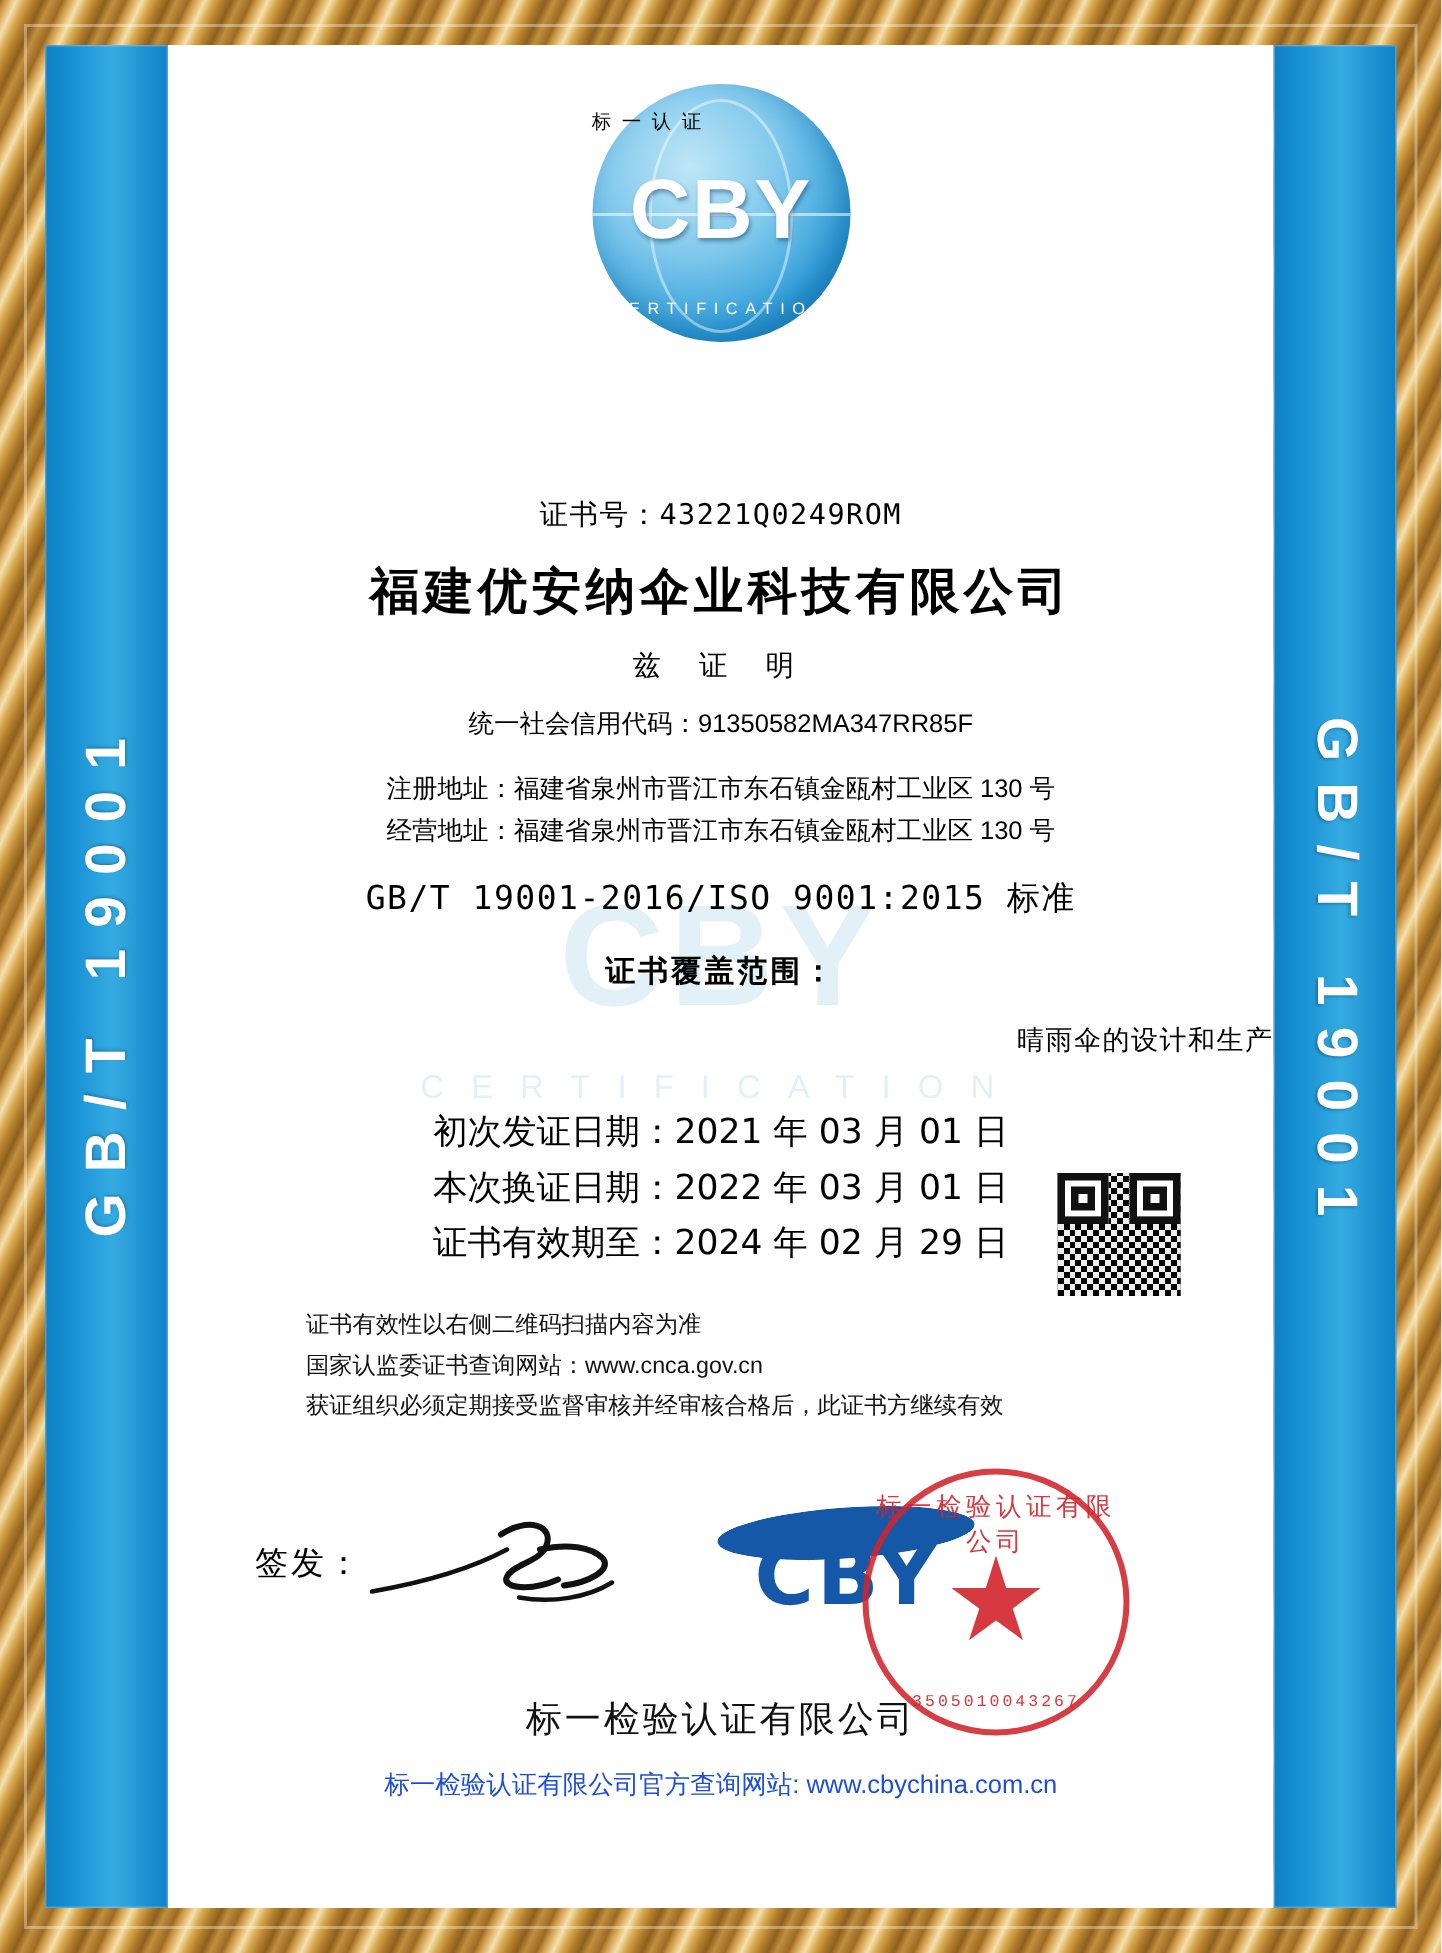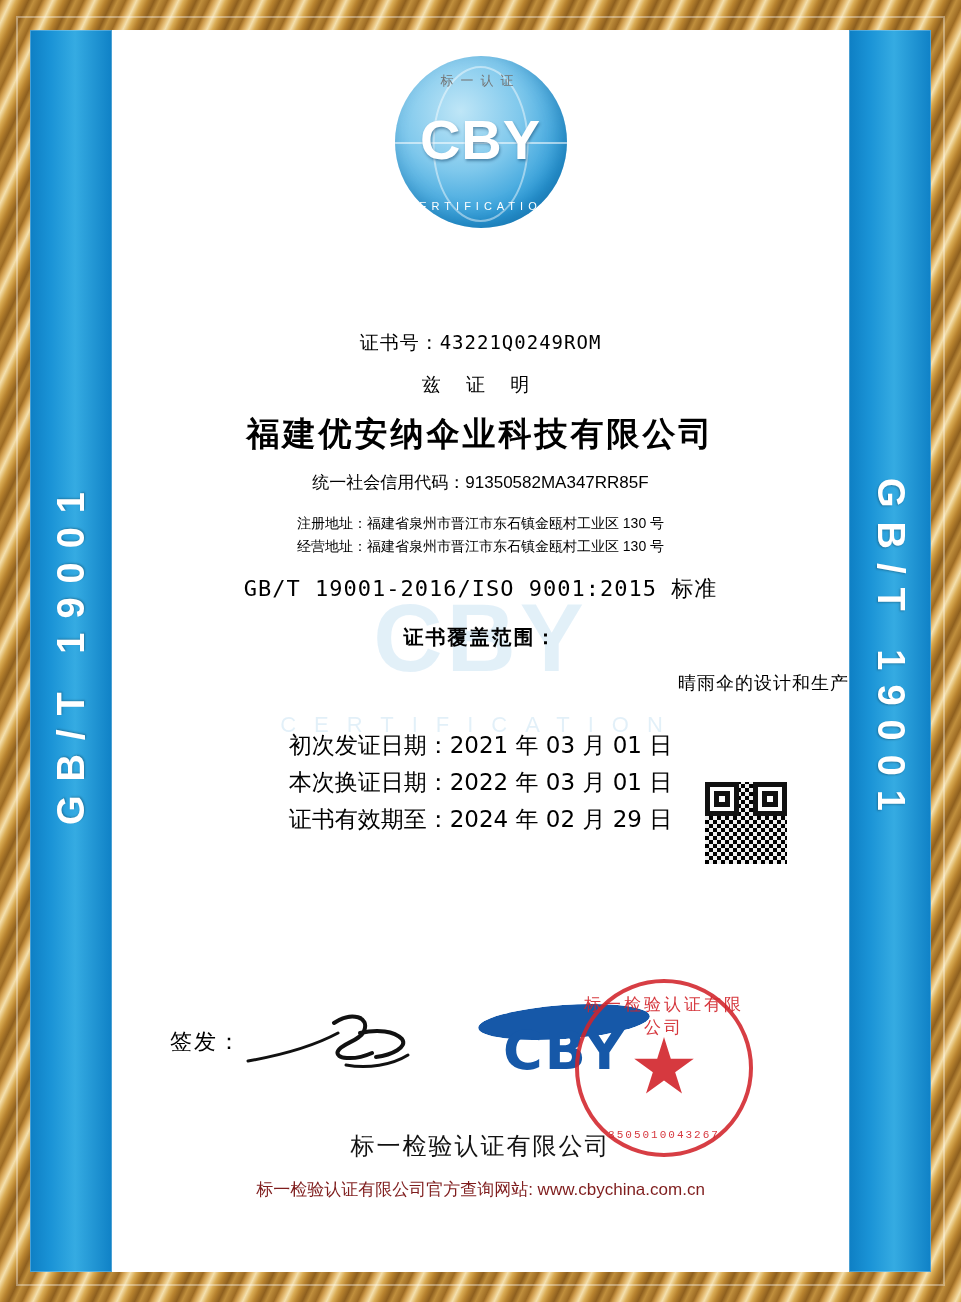--- a/index.html
+++ b/index.html
@@ -148,23 +148,23 @@
     font-weight: bold;
     color: #ffffff;
     letter-spacing: 1px;
     text-shadow: 1px 2px 3px rgba(0,50,90,0.45);
     z-index: 3;
   }
   .logo-top-text {
     position: absolute;
     left: 0; right: 0;
     top: 16px;
-    text-align: center;
+    text-align: left;
     font-size: 13px;
-    color: #737373;
+    color: #000000;
     letter-spacing: 7px;
     z-index: 3;
   }
   .logo-bottom-text {
     position: absolute;
     left: 0; right: 0;
     bottom: 16px;
     text-align: center;
     font-size: 11px;
     color: #ffffff;
@@ -212,21 +212,21 @@
     font-size: 33px;
     font-weight: bold;
     letter-spacing: 3px;
     margin-bottom: 14px;
   }
   .credit-code {
     font-size: 17px;
     margin-bottom: 18px;
   }
   .addr {
-    font-size: 14px;
+    font-size: 17px;
     line-height: 1.65;
   }
   .conform {
     font-size: 20px;
     font-weight: bold;
     letter-spacing: 2px;
     margin-top: 22px;
   }
   .standard {
     font-size: 22px;
@@ -390,21 +390,21 @@
     font-size: 24px;
     letter-spacing: 2px;
     color: #111;
   }
   .website {
     position: absolute;
     left: 0; right: 0;
     top: 1148px;
     text-align: center;
     font-size: 17px;
-    color: #7f1d1d;
+    color: #1d4ed8;
   }
 </style>
 </head>
 <body>
 
 <div class="certificate">
 
   <div class="frame-outer"></div>
   <div class="frame-inner-bevel"></div>
 
@@ -425,38 +425,43 @@
     <div class="logo-wrap">
       <div class="logo-globe"></div>
       <div class="logo-top-text">标一认证</div>
       <div class="logo-cby">CBY</div>
       <div class="logo-bottom-text">CERTIFICATION</div>
     </div>
 
 
     <div class="body-block">
       <div class="line cert-no">证书号：43221Q0249ROM</div>
+      <div class="line company">福建优安纳伞业科技有限公司</div>
       <div class="line hereby">兹 证 明</div>
-      <div class="line company">福建优安纳伞业科技有限公司</div>
       <div class="line credit-code">统一社会信用代码：91350582MA347RR85F</div>
       <div class="line addr">注册地址：福建省泉州市晋江市东石镇金瓯村工业区 130 号</div>
       <div class="line addr">经营地址：福建省泉州市晋江市东石镇金瓯村工业区 130 号</div>
       <div class="line standard">GB/T 19001-2016/ISO 9001:2015 标准</div>
       <div class="line scope-label">证书覆盖范围：</div>
       <div class="line scope-value">晴雨伞的设计和生产</div>
 
       <div class="dates">
         <div>初次发证日期：2021 年 03 月 01 日</div>
         <div>本次换证日期：2022 年 03 月 01 日</div>
         <div>证书有效期至：2024 年 02 月 29 日</div>
       </div>
     </div>
 
     <div class="qr"></div>
 
+    <div class="notes">
+      <div>证书有效性以右侧二维码扫描内容为准</div>
+      <div>国家认监委证书查询网站：www.cnca.gov.cn</div>
+      <div>获证组织必须定期接受监督审核并经审核合格后，此证书方继续有效</div>
+    </div>
 
     <div class="sign-row">
       <div class="sign-label">签发：</div>
 
       <svg class="signature" viewBox="0 0 210 80">
         <path d="M6 58 C40 52, 70 44, 96 30" stroke="#111" stroke-width="3" fill="none" stroke-linecap="round"></path>
         <path d="M92 20 C110 8, 128 14, 122 28 C118 38, 100 40, 96 48 C92 56, 112 58, 130 50" stroke="#111" stroke-width="4" fill="none" stroke-linecap="round"></path>
         <path d="M118 30 C136 26, 152 28, 160 36 C166 44, 150 52, 134 54" stroke="#111" stroke-width="4" fill="none" stroke-linecap="round"></path>
         <path d="M104 62 C126 66, 150 62, 166 52" stroke="#111" stroke-width="3" fill="none" stroke-linecap="round"></path>
       </svg>

